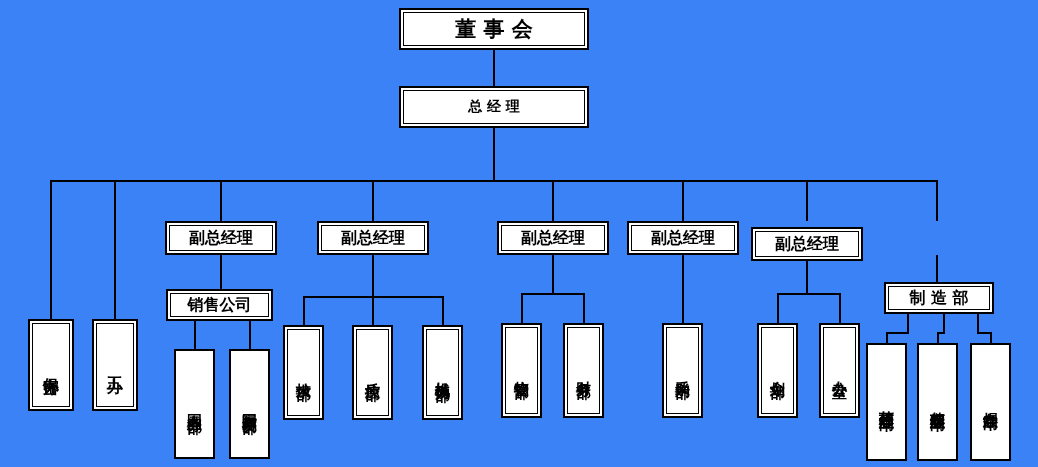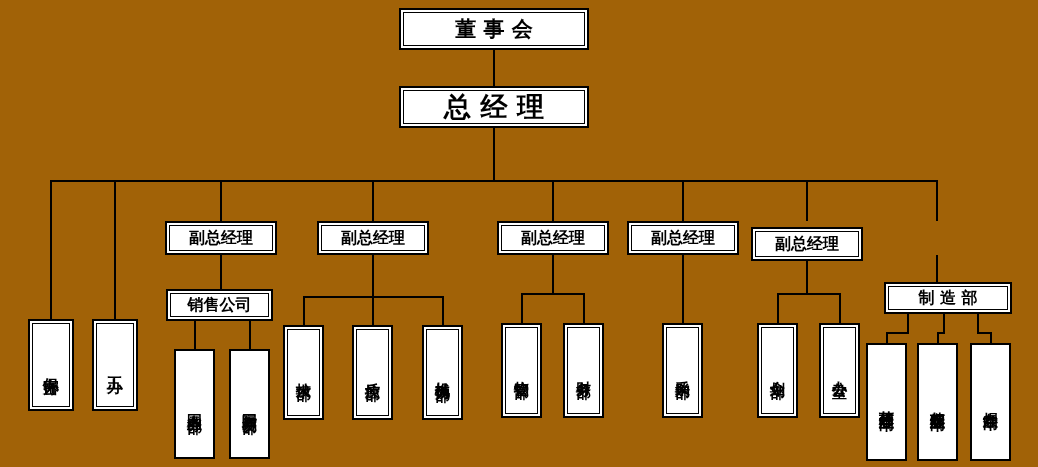--- a/index.html
+++ b/index.html
@@ -7,21 +7,21 @@
     padding: 0;
     background: #ffffff;
   }
   body {
     font-family: "DejaVu Sans", "Liberation Sans", sans-serif;
   }
   #chart-root {
     position: relative;
     width: 1038px;
     height: 467px;
-    background: #a16207;
+    background: #3b82f6;
     overflow: hidden;
   }
   
   .node {
     position: absolute;
     box-sizing: border-box;
     background: #ffffff;
     display: flex;
     align-items: center;
     justify-content: center;
@@ -87,21 +87,21 @@
 <div id="chart-root">
 
   <div class="node dbl horiz" style="left:399px; top:8px; width:190px; height:42px; font-size:21px;">
     <div class="inner">
       <span class="label">董 事 会</span>
     </div>
   </div>
 
   <div class="conn v" style="left:493px; top:50px; height:36px;"></div>
 
-  <div class="node dbl horiz" style="left:399px; top:86px; width:190px; height:42px; font-size:27px;">
+  <div class="node dbl horiz" style="left:399px; top:86px; width:190px; height:42px; font-size:14px;">
     <div class="inner">
       <span class="label">总 经 理</span>
     </div>
   </div>
 
   <div class="conn v" style="left:493px; top:128px; height:53px;"></div>
 
   <div class="conn h" style="left:50px; top:180px; width:888px;"></div>
 
   <div class="conn v" style="left:50px; top:180px; height:139px;"></div>
@@ -240,21 +240,21 @@
   </div>
 
   <div class="node dbl vert" style="left:819px; top:323px; width:41px; height:95px; font-size:15px;">
     <div class="inner">
       <span class="label">办公室</span>
     </div>
   </div>
 
   <div class="conn v" style="left:936px; top:255px; height:27px;"></div>
 
-  <div class="node dbl horiz" style="left:884px; top:282px; width:128px; height:32px; font-size:16px;">
+  <div class="node dbl horiz" style="left:884px; top:282px; width:110px; height:32px; font-size:16px;">
     <div class="inner">
       <span class="label">制 造 部</span>
     </div>
   </div>
 
   <div class="conn v" style="left:907px; top:314px; height:19px;"></div>
   <div class="conn h" style="left:886px; top:332px; width:23px;"></div>
   <div class="conn v" style="left:886px; top:332px; height:11px;"></div>
 
   <div class="conn v" style="left:943px; top:314px; height:19px;"></div>

